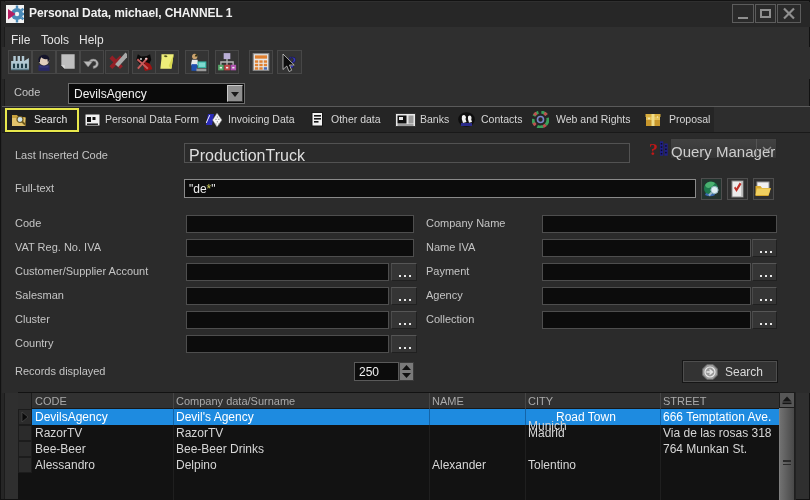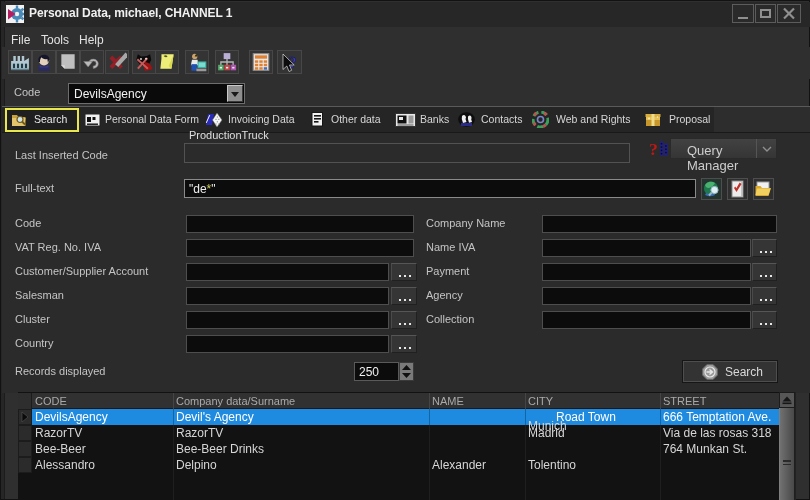--- a/index.html
+++ b/index.html
@@ -264,40 +264,40 @@
         <rect x="6.5" y="2" width="3" height="12" fill="#f0dc88"></rect>
         <circle cx="4" cy="6.5" r="1" fill="#f6ecb8"></circle>
         <circle cx="12.5" cy="5" r="0.8" fill="#f6ecb8"></circle>
       </svg></div>
 <div class="tabtxt" style="left:668px">Proposal</div>
 
 <div class="abs" style="left:1px;top:132px;width:808px;height:260px;background:#2b2b2b"></div>
 
 <div class="lbl" style="left:14px;top:148px">Last Inserted Code</div>
 <div class="abs" style="left:183px;top:142px;width:446px;height:20px;border:1px solid #525252"></div>
-<div class="abs" style="left:188px;top:128px;font-size:11px;color:#dedede">ProductionTruck</div>
+<div class="abs" style="left:188px;top:146px;font-size:16px;color:#dedede">ProductionTruck</div>
 
 <div class="abs" style="left:649px;top:138px"><svg width="21" height="19" viewBox="0 0 19 17">
         <text x="-1" y="14" font-family="Liberation Serif" font-size="16" font-weight="bold" fill="#c01818">?</text>
         <g fill="#20208a">
           <rect x="9" y="2" width="3" height="13"></rect>
           <rect x="13" y="4" width="3" height="11"></rect>
         </g>
         <g fill="#0a0a2a">
           <rect x="9.7" y="3.5" width="1.4" height="1.4"></rect>
           <rect x="9.7" y="6.5" width="1.4" height="1.4"></rect>
           <rect x="9.7" y="9.5" width="1.4" height="1.4"></rect>
           <rect x="9.7" y="12.5" width="1.4" height="1.4"></rect>
           <rect x="13.7" y="5.5" width="1.4" height="1.4"></rect>
           <rect x="13.7" y="8.5" width="1.4" height="1.4"></rect>
           <rect x="13.7" y="11.5" width="1.4" height="1.4"></rect>
         </g>
       </svg></div>
 <div class="abs" style="left:669px;top:137px;width:107px;height:21px;background:linear-gradient(180deg,#424242,#353535);border:1px solid #2a2a2a">
-  <div class="abs" style="left:16px;top:4px;font-size:13px;color:#cdcdcd">Query Manager</div>
+  <div class="abs" style="left:0;top:4px;font-size:15px;color:#cdcdcd">Query Manager</div>
   <div class="abs" style="left:85px;top:0;width:1px;height:19px;background:#555"></div>
   <svg class="abs" style="left:90px;top:6px" width="12" height="9">
         <polyline points="2,2 6,6 10,2" fill="none" stroke="#8e8e8e" stroke-width="1.4"></polyline>
       </svg>
 </div>
 
 <div class="lbl" style="left:14px;top:181px">Full-text</div>
 <div class="abs" style="left:183px;top:178px;width:512px;height:19px;background:#0c0c0c;border:1px solid #8a8a8a"></div>
 <div class="abs" style="left:188px;top:181px;font-size:12px;color:#eee">"de<span style="color:#cfcf5a">*</span>"</div>
 <div class="abs" style="left:700px;top:177px;width:21px;height:22px;background:#24342f;border:1px solid #4e4e4e"><svg width="19" height="20" viewBox="0 0 19 20">

